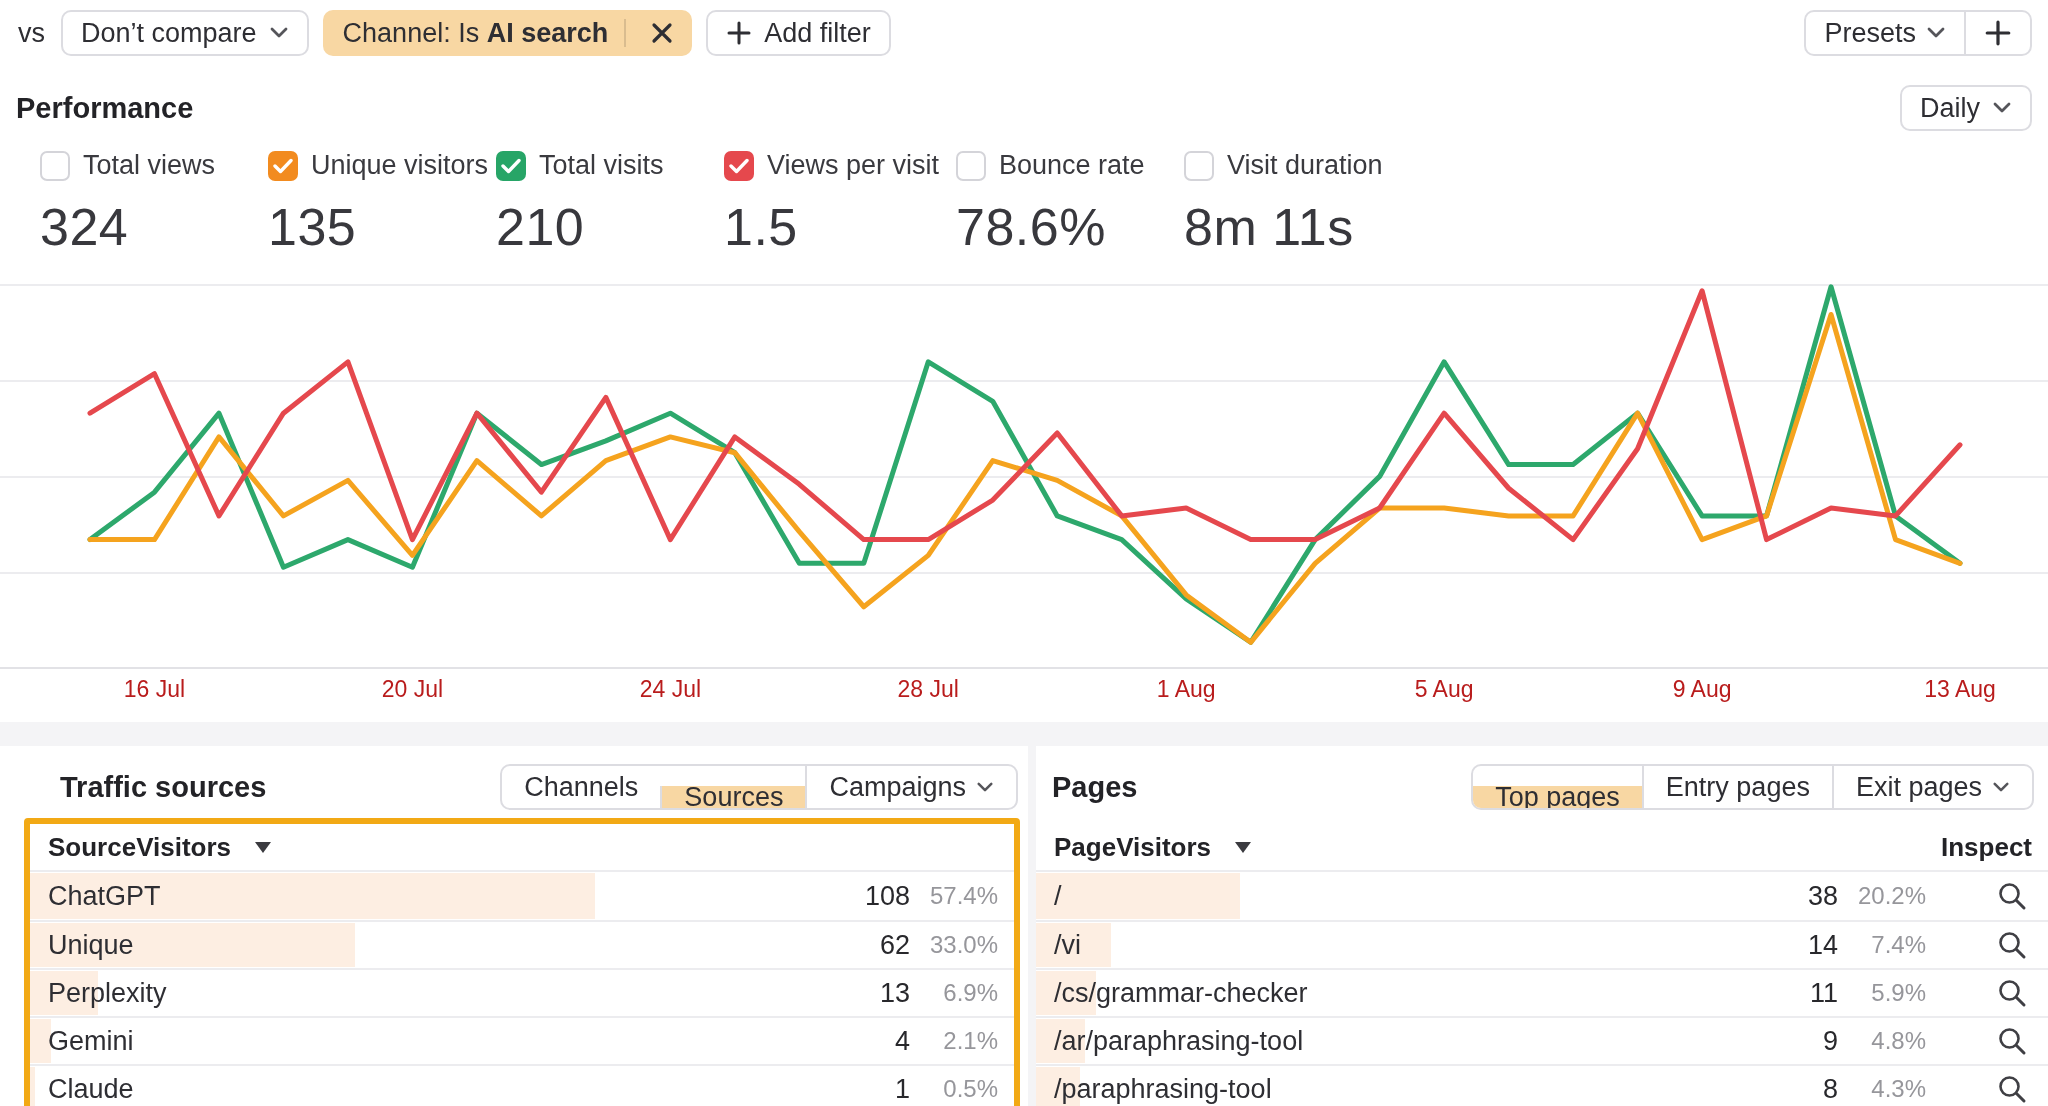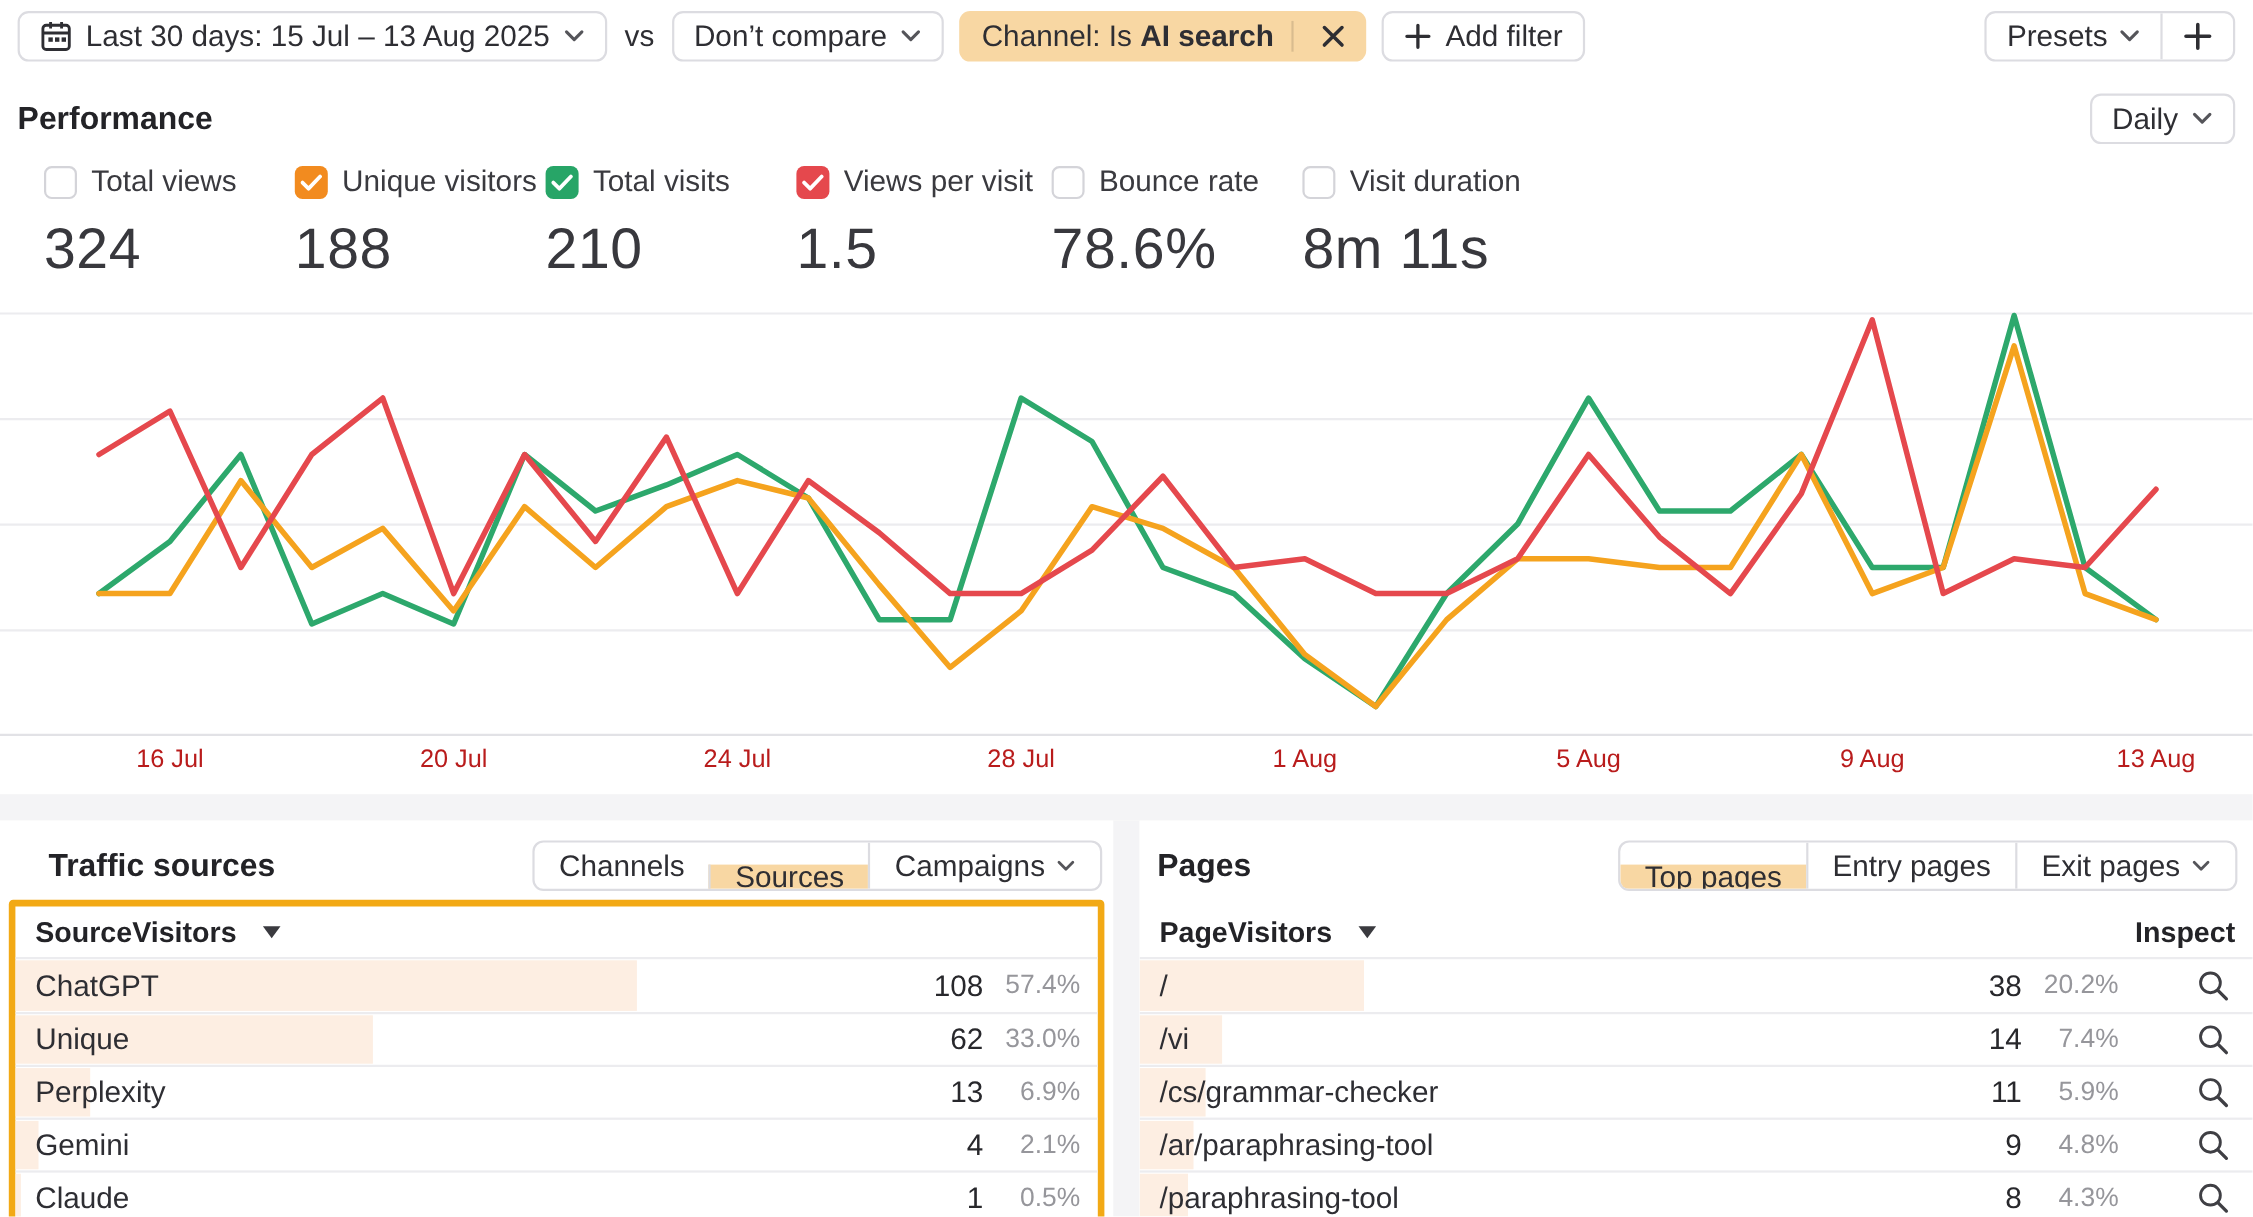--- a/index.html
+++ b/index.html
@@ -71,21 +71,21 @@
   .axis-labels { position: absolute; top: 676px; left: 0; width: 2048px; height: 32px; }
   .axis-labels span {
     position: absolute; width: 140px; text-align: center;
     font-size: 23px; color: #b91c1c;
   }
 
   
   .hband { position: absolute; top: 722px; left: 0; width: 2048px; height: 24px; background: #f4f4f6; }
   .vband { position: absolute; top: 746px; left: 1012px; width: 24px; height: 360px; background: #f4f4f6; }
   .panel { position: absolute; top: 746px; height: 360px; background: #fff; }
-  .panel-left  { left: 0; width: 1012px; padding-left: 28px; }
+  .panel-left  { left: 16px; width: 1012px; padding-left: 28px; }
   .panel-right { left: 1036px; width: 1012px; }
   .panel-head {
     display: flex; align-items: center; justify-content: space-between;
     padding: 18px 10px 0 16px; height: 64px;
   }
   .panel-right .panel-head { padding-right: 14px; }
   .segmented {
     display: inline-flex; align-items: stretch; height: 46px;
     border: 2px solid #dcdce1; border-radius: 10px; overflow: hidden; background: #fff;
   }
@@ -125,35 +125,20 @@
     border-left: 8px solid transparent; border-right: 8px solid transparent;
     border-top: 11px solid #3a3a3f;
   }
   .inspect-btn { display: inline-flex; align-items: center; justify-content: center; width: 40px; height: 40px; cursor: pointer; }
   .chev { flex: none; }
 </style>
 </head>
 <body>
 
 <div class="topbar">
-  <div class="btn">
-    <svg class="chev" width="30" height="30" viewBox="0 0 30 30">
-      <rect x="3" y="5" width="24" height="22" rx="3" fill="none" stroke="#2e2e33" stroke-width="2.6"></rect>
-      <line x1="3" y1="12" x2="27" y2="12" stroke="#2e2e33" stroke-width="2.6"></line>
-      <line x1="10" y1="2" x2="10" y2="8" stroke="#2e2e33" stroke-width="2.6"></line>
-      <line x1="20" y1="2" x2="20" y2="8" stroke="#2e2e33" stroke-width="2.6"></line>
-      <rect x="8" y="16" width="4" height="4" fill="#2e2e33"></rect>
-        <rect x="14" y="16" width="4" height="4" fill="#2e2e33"></rect>
-        <rect x="20" y="16" width="4" height="4" fill="#2e2e33"></rect>
-    </svg>
-    <span>Last 30 days: 15 Jul – 13 Aug 2025</span>
-    <svg class="chev" width="20" height="14" viewBox="0 0 20 14">
-        <path d="M3 3 L10 10 L17 3" fill="none" stroke="#55555a" stroke-width="2.8" stroke-linecap="round" stroke-linejoin="round"></path>
-      </svg>
-  </div>
   <span class="vs-label">vs</span>
   <div class="btn">
     <span>Don’t compare</span>
     <svg class="chev" width="20" height="14" viewBox="0 0 20 14">
         <path d="M3 3 L10 10 L17 3" fill="none" stroke="#55555a" stroke-width="2.8" stroke-linecap="round" stroke-linejoin="round"></path>
       </svg>
   </div>
   <div class="chip">
     <span>
       <span>Channel: Is</span>&nbsp;<span class="chip-value">AI search</span>
@@ -208,21 +193,21 @@
     </div>
     <div class="metric" style="left: 244px;">
       <div class="metric-top">
         <span class="checkbox checked" style="background: rgb(242, 139, 31);">
           <svg width="20" height="16" viewBox="0 0 20 16">
             <path d="M2 8 L7.5 13.5 L18 2.5" fill="none" stroke="#fff" stroke-width="3.4" stroke-linecap="round" stroke-linejoin="round"></path>
           </svg>
         </span>
         <span class="metric-label">Unique visitors</span>
       </div>
-      <div class="metric-value">188</div>
+      <div class="metric-value">135</div>
     </div>
     <div class="metric" style="left: 472px;">
       <div class="metric-top">
         <span class="checkbox checked" style="background: rgb(39, 165, 103);">
           <svg width="20" height="16" viewBox="0 0 20 16">
             <path d="M2 8 L7.5 13.5 L18 2.5" fill="none" stroke="#fff" stroke-width="3.4" stroke-linecap="round" stroke-linejoin="round"></path>
           </svg>
         </span>
         <span class="metric-label">Total visits</span>
       </div>

